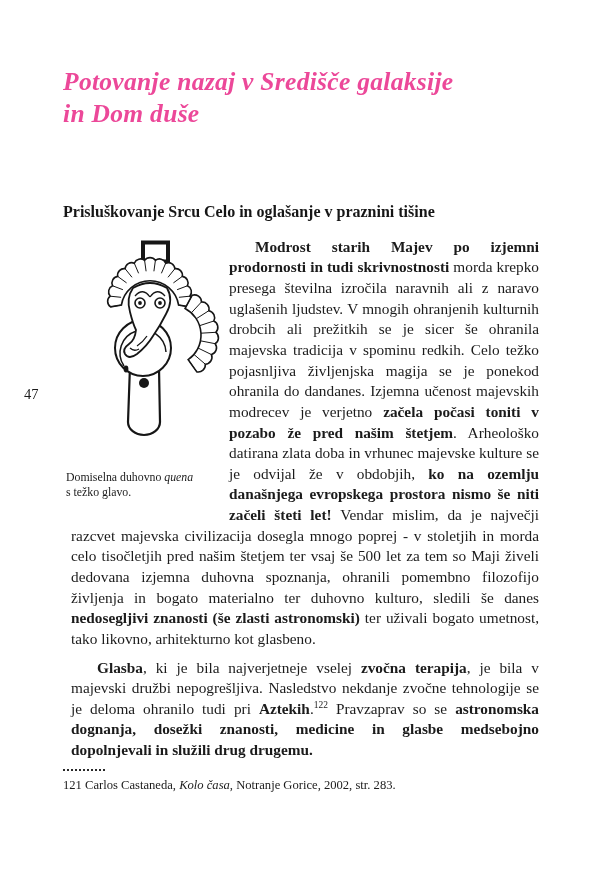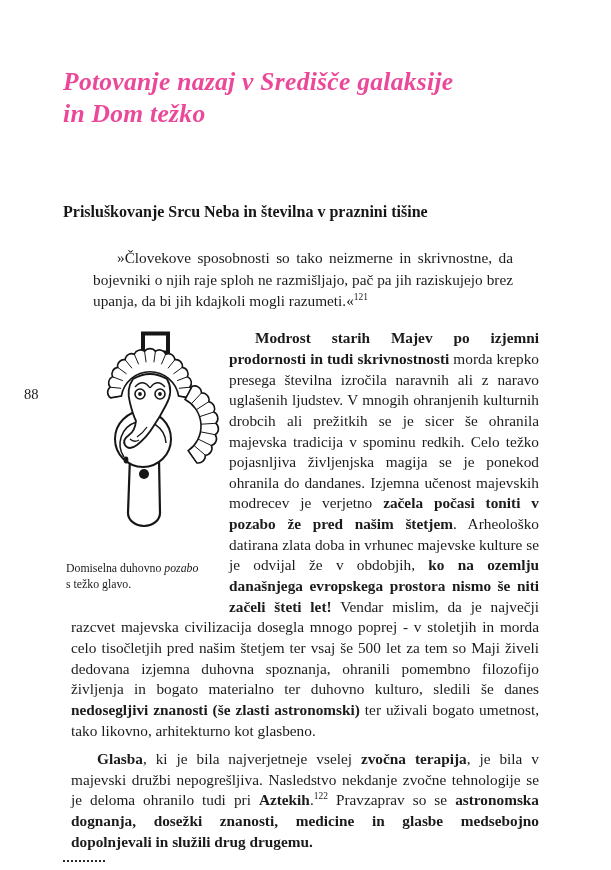--- a/index.html
+++ b/index.html
@@ -39,29 +39,28 @@
   }
   .footnotes{font-size:12.6px;line-height:1.44;}
   .footnotes p{margin:0;text-indent:0;}
   .b{font-weight:700;}
   .i{font-style:italic;}
   sup{font-size:0.62em;vertical-align:super;line-height:0;}
 </style>
 </head>
 <body>
 
-<div class="pagenum">88</div>
+<div class="pagenum">47</div>
 
 <div class="page">
 
-  <h1 class="title"><span>Potovanje nazaj v Središče galaksije</span><br><span>in Dom težko</span></h1>
+  <h1 class="title"><span>Potovanje nazaj v Središče galaksije</span><br><span>in Dom duše</span></h1>
 
-  <h2 class="subtitle">Prisluškovanje Srcu Neba in številna v praznini tišine</h2>
+  <h2 class="subtitle">Prisluškovanje Srcu Celo in oglašanje v praznini tišine</h2>
 
-  <div class="quote"><span>»Človekove sposobnosti so tako neizmerne in skrivnostne, da bojevniki o njih raje sploh ne razmišljajo, pač pa jih raziskujejo brez upanja, da bi jih kdajkoli mogli razumeti.«</span><sup>121</sup></div>
 
   <div class="main">
     <div class="figure">
       <svg id="quena-svg" viewBox="0 0 120 204" width="120" height="204" xmlns="http://www.w3.org/2000/svg">
           <rect x="40" y="2.5" width="25" height="19" fill="#fff" stroke="#161616" stroke-width="4"></rect>
           <path d="M7.6,66.9 A6.6,6.6 0 0 1 7.2,56.2 A6.6,6.6 0 0 1 9.6,45.8 A6.6,6.6 0 0 1 14.7,36.4 A6.6,6.6 0 0 1 22.1,28.7 A6.6,6.6 0 0 1 31.3,23.2 A6.6,6.6 0 0 1 41.6,20.4 A6.6,6.6 0 0 1 52.4,20.4 A6.6,6.6 0 0 1 62.7,23.2 A6.6,6.6 0 0 1 71.9,28.7 A6.6,6.6 0 0 1 79.3,36.4 A6.6,6.6 0 0 1 84.4,45.8 A6.6,6.6 0 0 1 86.8,56.2 A6.6,6.6 0 0 1 86.4,66.9 L75.6,65.0 A29,29 0 0 0 18.4,65.0 Z" fill="#fff" stroke="#161616" stroke-width="1.6"></path>
           <path d="M18.4,65.0L7.6,66.9M18.1,57.3L7.2,56.2M19.9,49.7L9.6,45.8M23.6,42.9L14.7,36.4M29.0,37.3L22.1,28.7M35.6,33.3L31.3,23.2M43.1,31.3L41.6,20.4M50.9,31.3L52.4,20.4M58.4,33.3L62.7,23.2M65.0,37.3L71.9,28.7M70.4,42.9L79.3,36.4M74.1,49.7L84.4,45.8M75.9,57.3L86.8,56.2M75.6,65.0L86.4,66.9" fill="none" stroke="#161616" stroke-width="1"></path>
           <path d="M89.1,55.3 A7.1,7.1 0 0 1 98.5,61.9 A7.1,7.1 0 0 1 105.8,70.7 A7.1,7.1 0 0 1 110.8,81.0 A7.1,7.1 0 0 1 112.9,92.3 A7.1,7.1 0 0 1 112.2,103.7 A7.1,7.1 0 0 1 108.5,114.6 A7.1,7.1 0 0 1 102.3,124.2 A7.1,7.1 0 0 1 93.8,131.9 L85.2,119.6 A30,30 0 0 0 82.1,68.5 Z" fill="#fff" stroke="#161616" stroke-width="1.6"></path>
           <path d="M82.1,68.5L89.1,55.3M88.3,72.9L98.5,61.9M93.2,78.8L105.8,70.7M96.5,85.7L110.8,81.0M97.9,93.2L112.9,92.3M97.4,100.8L112.2,103.7M95.0,108.0L108.5,114.6M90.9,114.4L102.3,124.2M85.2,119.6L93.8,131.9" fill="none" stroke="#161616" stroke-width="1"></path>
           <path d="M27,126 L25,182 A16,13 0 0 0 57,182 L56,128" fill="#fff" stroke="#161616" stroke-width="2.2"></path>
@@ -69,21 +68,21 @@
           <path d="M21,126 A23,23 0 1 1 63,112" fill="none" stroke="#161616" stroke-width="1.5"></path>
           <path d="M30,48 Q47,38 64,48 Q71,60 63,74 Q57,86 50,96 Q44,106 34,114 Q26,120 22,114 Q19,109 26,104 Q32,100 33,90 Q30,84 27,72 Q23,58 30,48 Z" fill="#fff" stroke="#161616" stroke-width="1.8"></path>
           <path d="M32,56 Q40,47 47,57 M47,57 Q54,47 62,56 M44,96 Q40,102 34,106 M27,108 Q31,112 36,109" fill="none" stroke="#161616" stroke-width="1.3"></path>
           <circle cx="37" cy="63" r="5" fill="#fff" stroke="#161616" stroke-width="1.6"></circle>
           <circle cx="57" cy="63" r="5" fill="#fff" stroke="#161616" stroke-width="1.6"></circle>
           <circle cx="37" cy="63" r="1.9" fill="#161616"></circle>
           <circle cx="57" cy="63" r="1.9" fill="#161616"></circle>
           <ellipse cx="23" cy="129" rx="2.4" ry="3.4" fill="#161616"></ellipse>
           <circle cx="41" cy="143" r="5" fill="#161616"></circle>
         </svg>
-      <div class="caption"><span>Domiselna duhovno </span><span class="i">pozabo</span><br><span>s težko glavo.</span></div>
+      <div class="caption"><span>Domiselna duhovno </span><span class="i">quena</span><br><span>s težko glavo.</span></div>
     </div>
     <p><span class="b">Modrost starih Majev po izjemni prodornosti in tudi skrivnostnosti</span><span> morda krepko presega številna izročila naravnih ali z naravo uglašenih ljudstev. V mnogih ohranjenih kulturnih drobcih ali prežitkih se je sicer še ohranila majevska tradicija v spominu redkih. Celo težko pojasnljiva življenjska magija se je ponekod ohranila do dandanes. Izjemna učenost majevskih modrecev je verjetno </span><span class="b">začela počasi toniti v pozabo že pred našim štetjem</span><span>. Arheološko datirana zlata doba in vrhunec majevske kulture se je odvijal že v obdobjih, </span><span class="b">ko na ozemlju današnjega evropskega prostora nismo še niti začeli šteti let!</span><span> Vendar mislim, da je največji razcvet majevska civilizacija dosegla mnogo poprej - v stoletjih in morda celo tisočletjih pred našim štetjem ter vsaj še 500 let za tem so Maji živeli dedovana izjemna duhovna spoznanja, ohranili pomembno filozofijo življenja in bogato materialno ter duhovno kulturo, sledili še danes </span><span class="b">nedosegljivi znanosti (še zlasti astronomski)</span><span> ter uživali bogato umetnost, tako likovno, arhitekturno kot glasbeno.</span></p>
     <p><span class="b">Glasba</span><span>, ki je bila najverjetneje vselej </span><span class="b">zvočna terapija</span><span>, je bila v majevski družbi nepogrešljiva. Nasledstvo nekdanje zvočne tehnologije se je deloma ohranilo tudi pri </span><span class="b">Aztekih</span><span>.</span><sup>122</sup><span> Pravzaprav so se </span><span class="b">astronomska dognanja, dosežki znanosti, medicine in glasbe medsebojno dopolnjevali in služili drug drugemu.</span></p>
   </div>
 
   <div class="fnsep"></div>
 
   <div class="footnotes">
     <p><span>121 Carlos Castaneda, </span><span class="i">Kolo časa</span><span>, Notranje Gorice, 2002, str. 283.</span></p>
 

